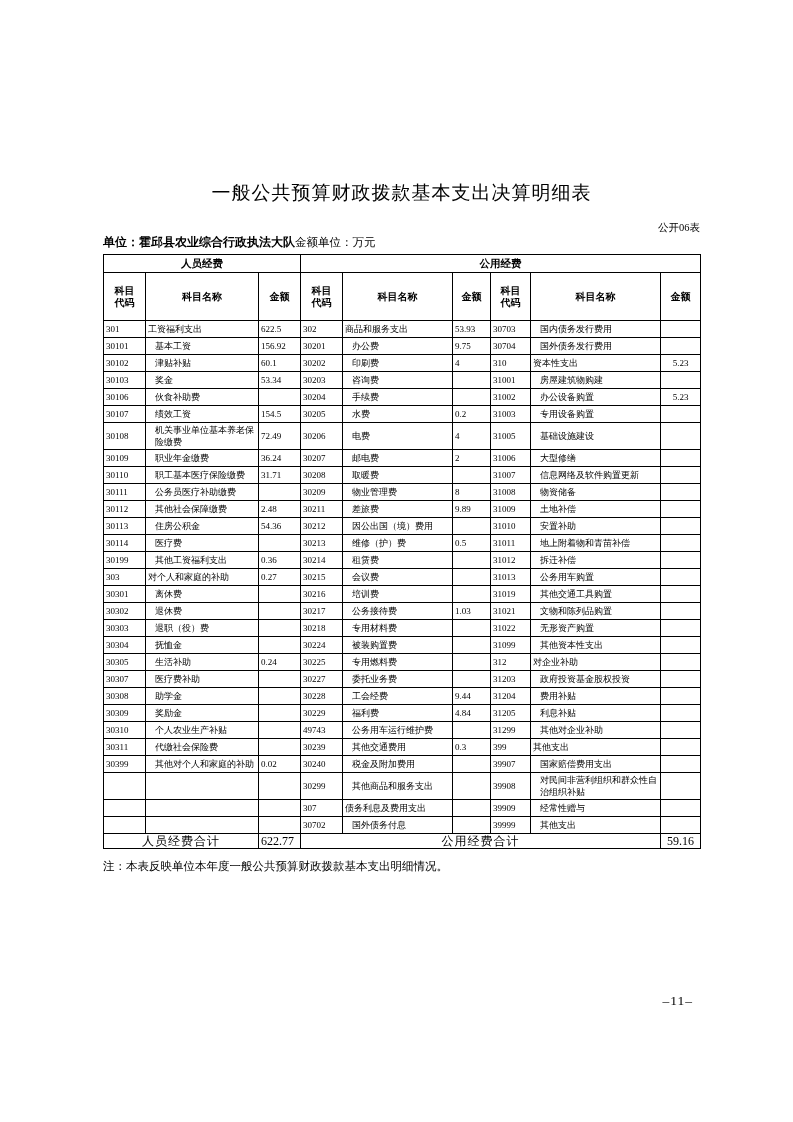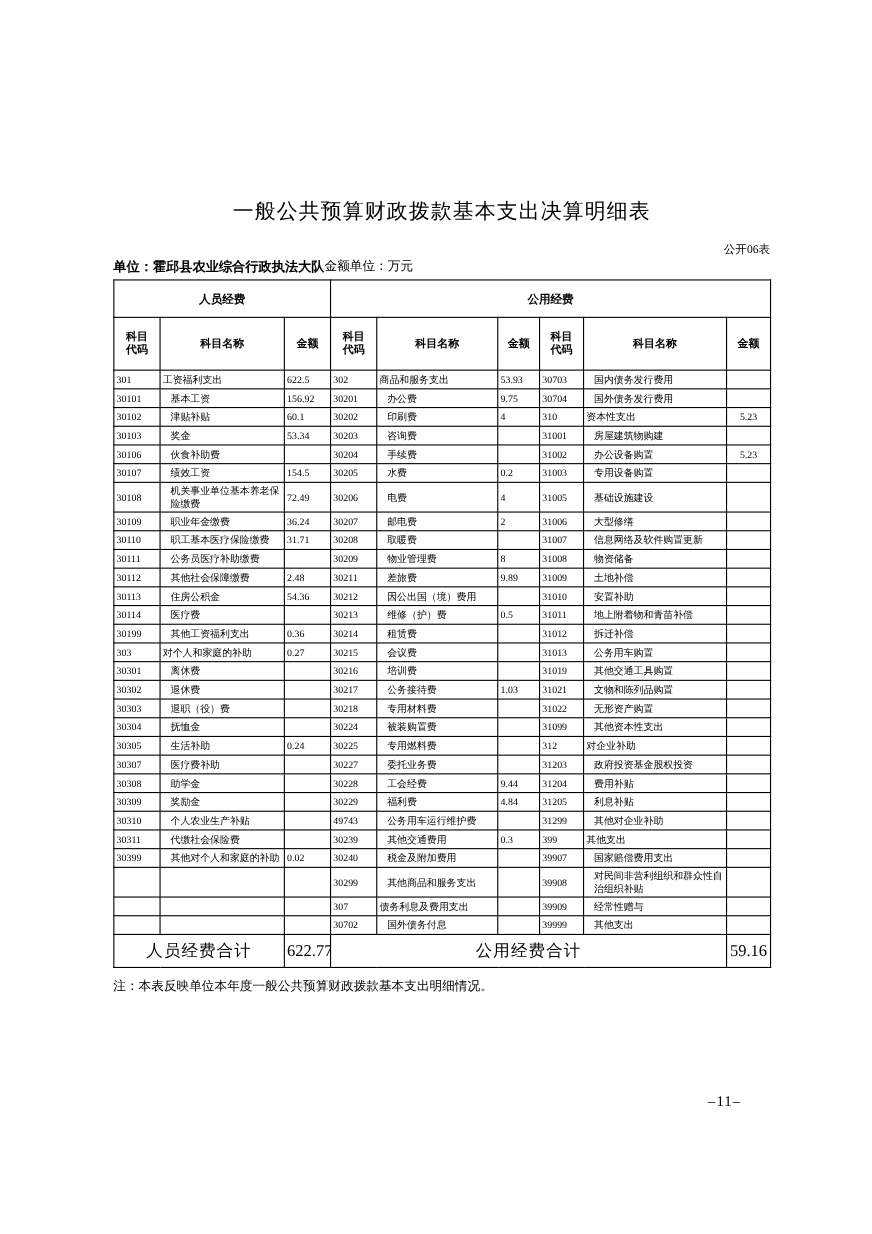--- a/index.html
+++ b/index.html
@@ -11,35 +11,35 @@
   .title { font-size:19px; font-weight:normal; text-align:center; letter-spacing:1px;
            line-height:26px; margin-bottom:15px;margin-top:32px; }
   .form-code { text-align:right; font-size:10.5px; line-height:13px; }
   .meta-row { display:flex; align-items:flex-end;
               font-size:11.5px; line-height:15px; margin:1px 0 4px 0; }
   .unit { font-weight:bold; font-size:12px; }
 
   table { border-collapse:collapse; table-layout:fixed; width:597px; }
   th,td { border:1px solid #000; overflow:hidden; vertical-align:middle; }
   thead th { text-align:center; font-weight:bold; }
-  .group-row th { height:34px; font-size:10.5px; padding:1px; }
+  .group-row th { height:18px; font-size:10.5px; padding:1px; }
   .colhead-row th { height:48px; font-size:10px; line-height:12px; padding:2px; }
   .colhead-row th.h-code { padding:2px 9px; }
 
   tbody td, tfoot td { height:17px; font-size:9px; line-height:12px; padding:1px 2px; }
   .col-code   { text-align:left; }
   .col-name   { text-align:left; }
   .col-name.indent { padding-left:9px; }
   .col-amount { text-align:left; }
   td.g2.col-amount { text-align:center; }
-  tfoot td { height:30px; font-size:15px; }
+  tfoot td { height:15px; font-size:12px; }
   .total-label { text-align:center; letter-spacing:1px; }
 
   .note { font-size:11.5px; line-height:15px; margin-top:10px; }
-  .page-number { position:absolute; top:993px; right:119px; font-size:13.5px; letter-spacing:1px; }
+  .page-number { position:absolute; top:993px; right:100px; font-size:13.5px; letter-spacing:1px; }
 </style>
 </head>
 <body>
 
 <div class="page">
 
   <h1 class="title">一般公共预算财政拨款基本支出决算明细表</h1>
 
   <div class="form-code">公开06表</div>
 

